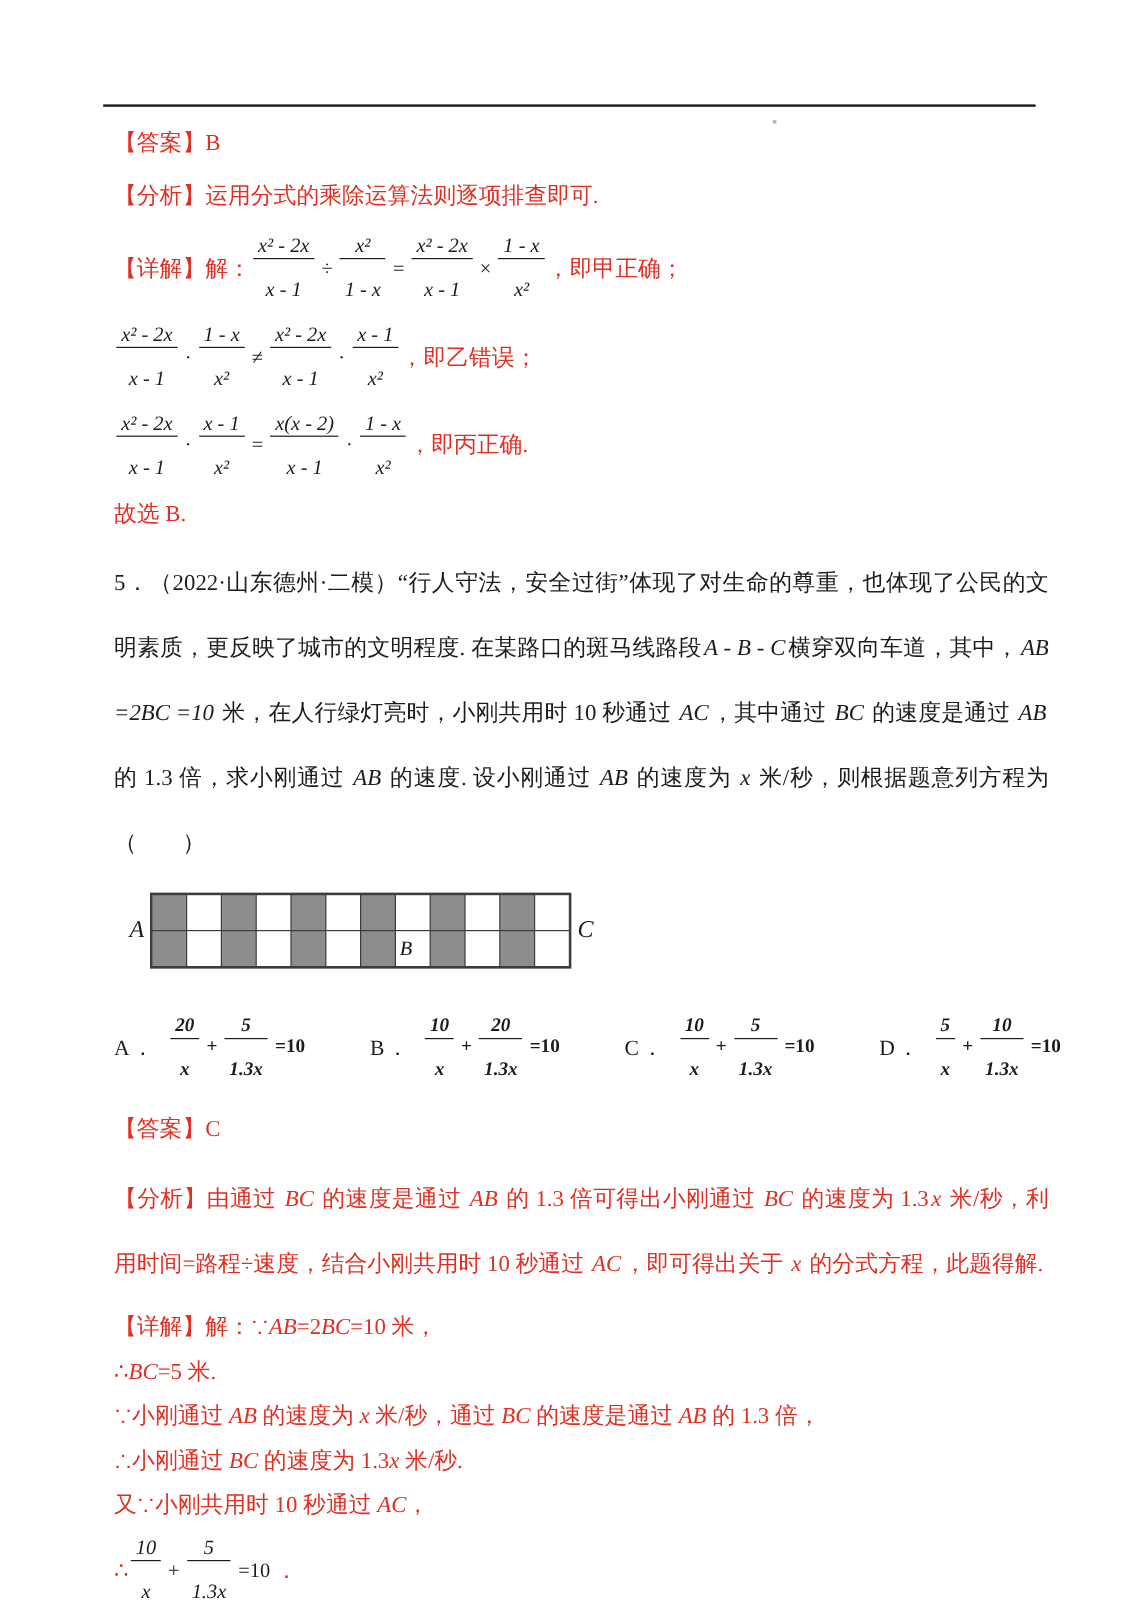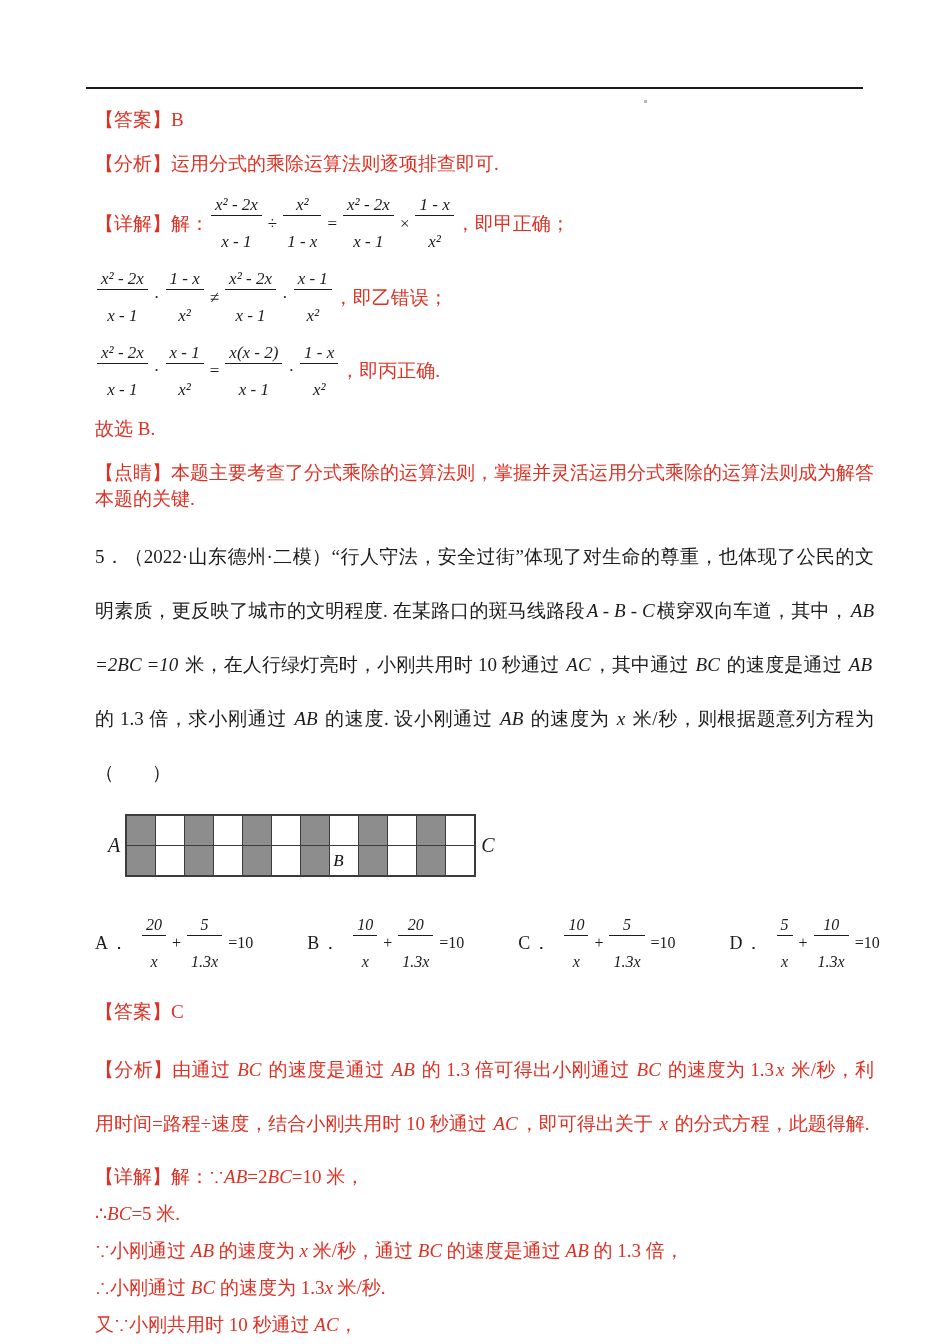--- a/index.html
+++ b/index.html
@@ -47,21 +47,21 @@
         gap:1px;border:2px solid var(--grid-line);background:var(--grid-line);}
   .cell{position:relative;}
   .cell.dark{background:var(--cell-gray);}
   .cell.light{background:#ffffff;}
   .blabel{position:absolute;left:3px;top:5px;font-size:17px;color:#111;}
 
   .options{display:flex;align-items:center;margin:0 0 28px;}
   .option{display:flex;align-items:center;margin-right:50px;font-size:18px;}
   .option:last-child{margin-right:0;}
   .opt-label{margin-right:10px;letter-spacing:2px;}
-  .option .formula{font-size:16px;}
+  .option .formula{font-size:16px;font-weight:bold;}
 </style>
 </head>
 <body>
 
 <div class="page">
   <div class="rule"></div>
   <div class="stray-dot"></div>
 
   <div class="content">
     <p class="ln first"><span class="seg r">【答案】B</span></p>
@@ -133,21 +133,20 @@
           </span>
           <span class="mop">·</span>
           <span class="frac">
             <span class="num">1 - x</span>
             <span class="den">x²</span>
           </span>
         </span>
         <span class="seg r">，即丙正确.</span>
       </div>
     <p class="ln"><span class="seg r">故选 B.</span></p>
-    <p class="ln"><span class="seg r">【点睛】本题主要考查了分式乘除的运算法则，掌握并灵活运用分式乘除的运算法则成为解答本题的关键.</span></p>
 
     <div class="qline"><span class="seg k">5．（2022·山东德州·二模）“行人守法，安全过街”体现了对生命的尊重，也体现了公民的文明素质，更反映了城市的文明程度. 在某路口的斑马线路段</span><span class="seg k math">A - B - C</span><span class="seg k">横穿双向车道，其中，</span><span class="seg k math">AB =2BC =10</span><span class="seg k"> 米，在人行绿灯亮时，小刚共用时 10 秒通过 </span><span class="seg k math">AC</span><span class="seg k">，其中通过 </span><span class="seg k math">BC</span><span class="seg k"> 的速度是通过 </span><span class="seg k math">AB</span><span class="seg k"> 的 1.3 倍，求小刚通过 </span><span class="seg k math">AB</span><span class="seg k"> 的速度. 设小刚通过 </span><span class="seg k math">AB</span><span class="seg k"> 的速度为 </span><span class="seg k math">x</span><span class="seg k"> 米/秒，则根据题意列方程为（　　）</span></div>
 
     <div class="diagram">
       <span class="math axis-label">A</span>
       <div class="grid">
           <div class="cell dark"></div>
           <div class="cell light"></div>
           <div class="cell dark"></div>
           <div class="cell light"></div>

